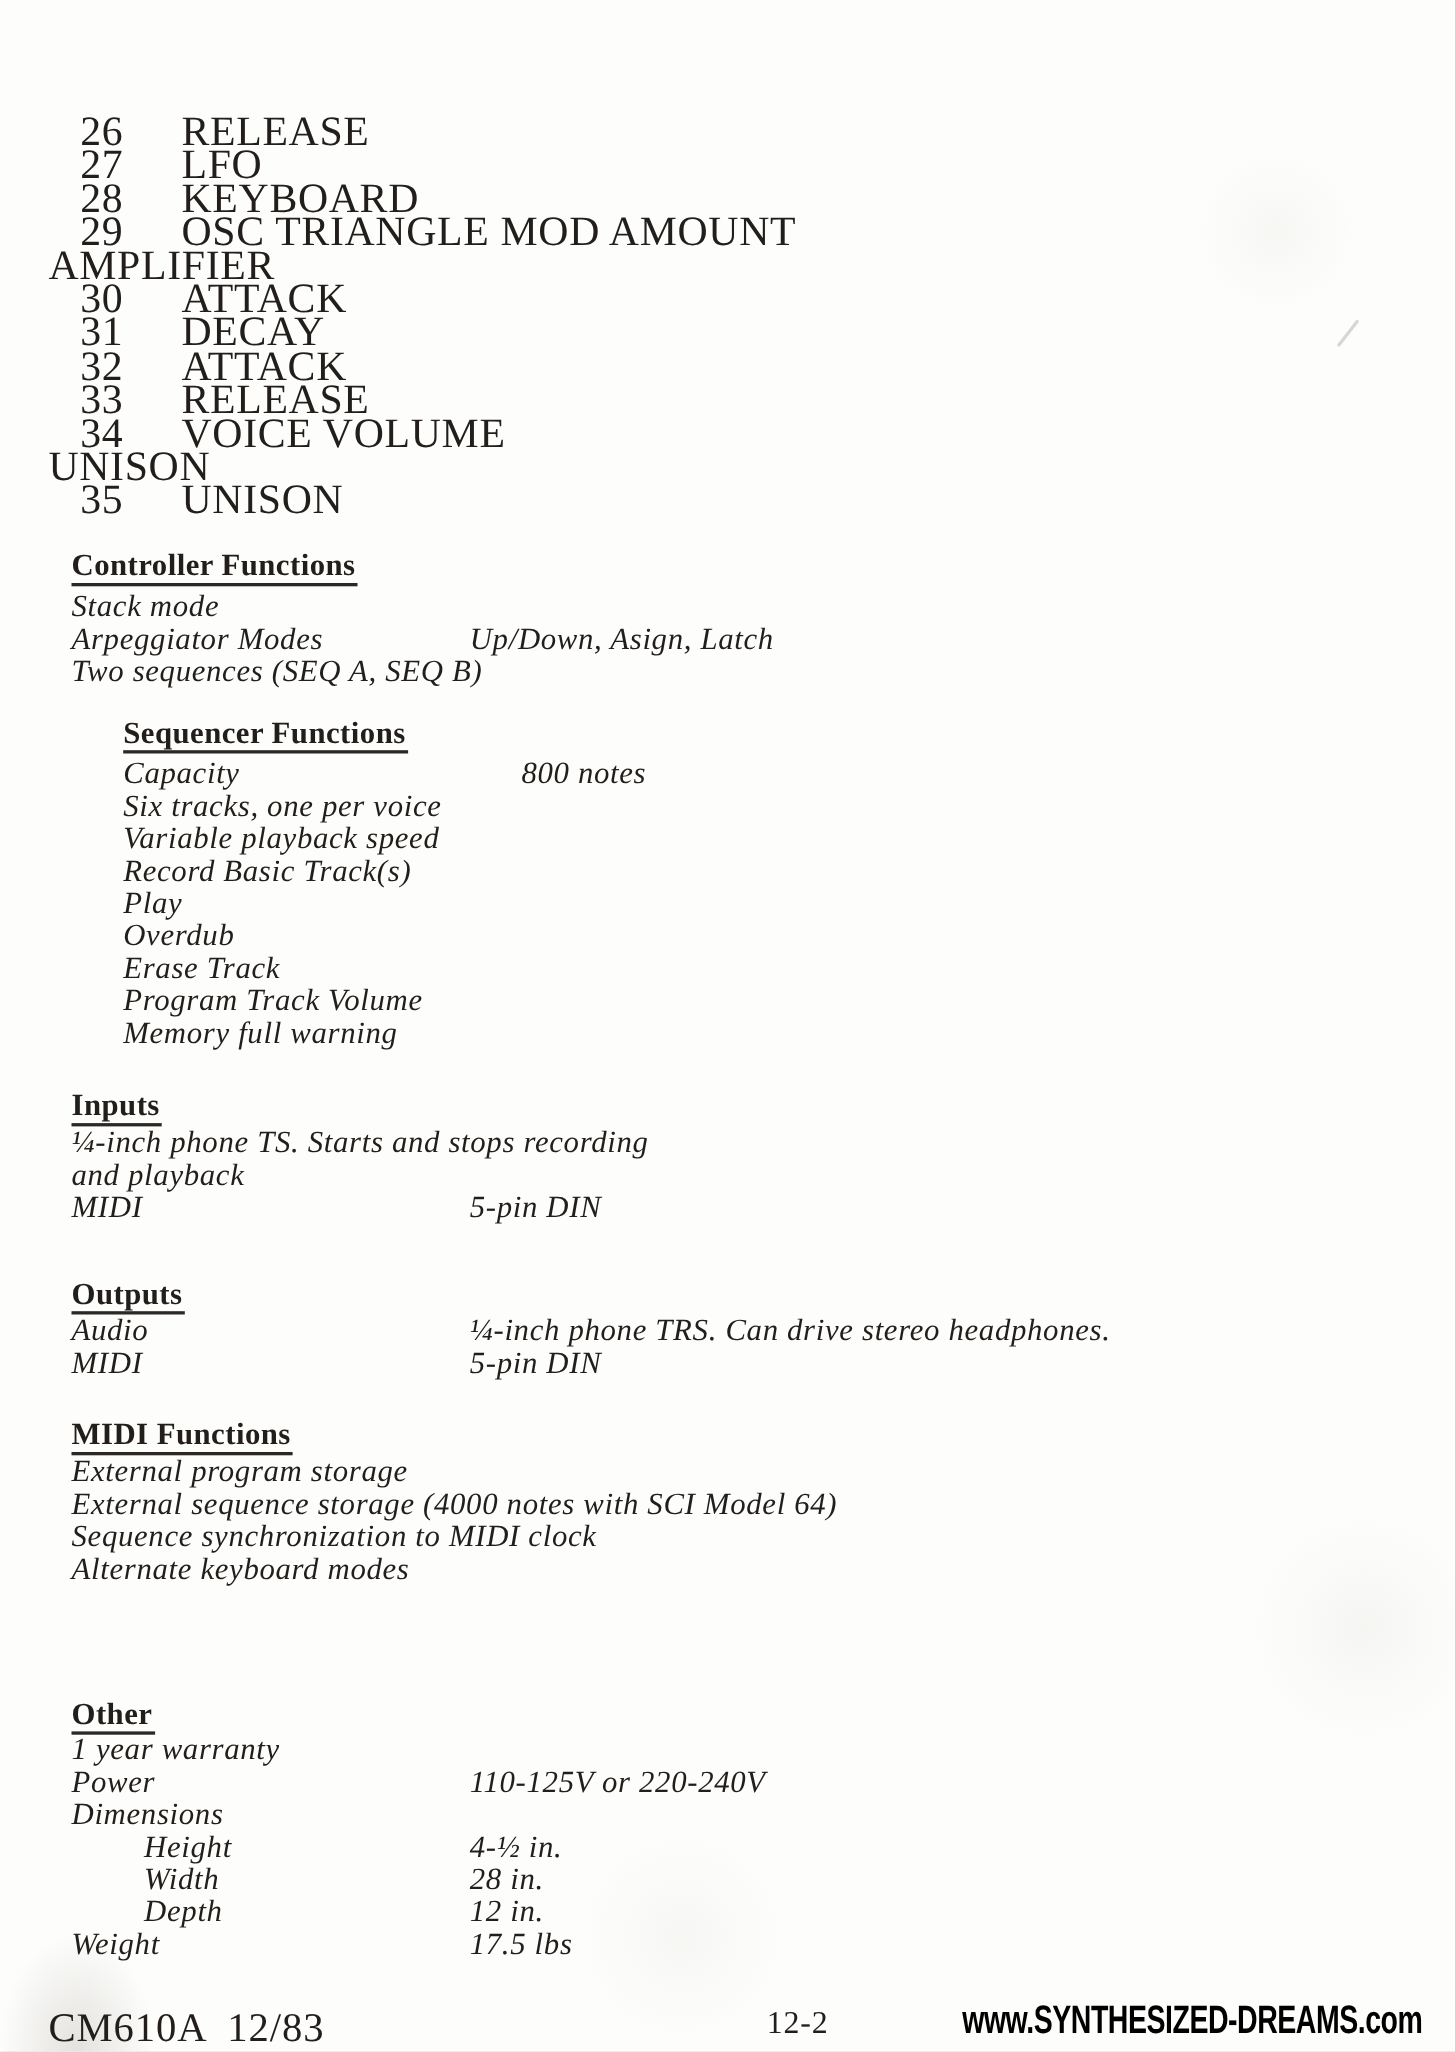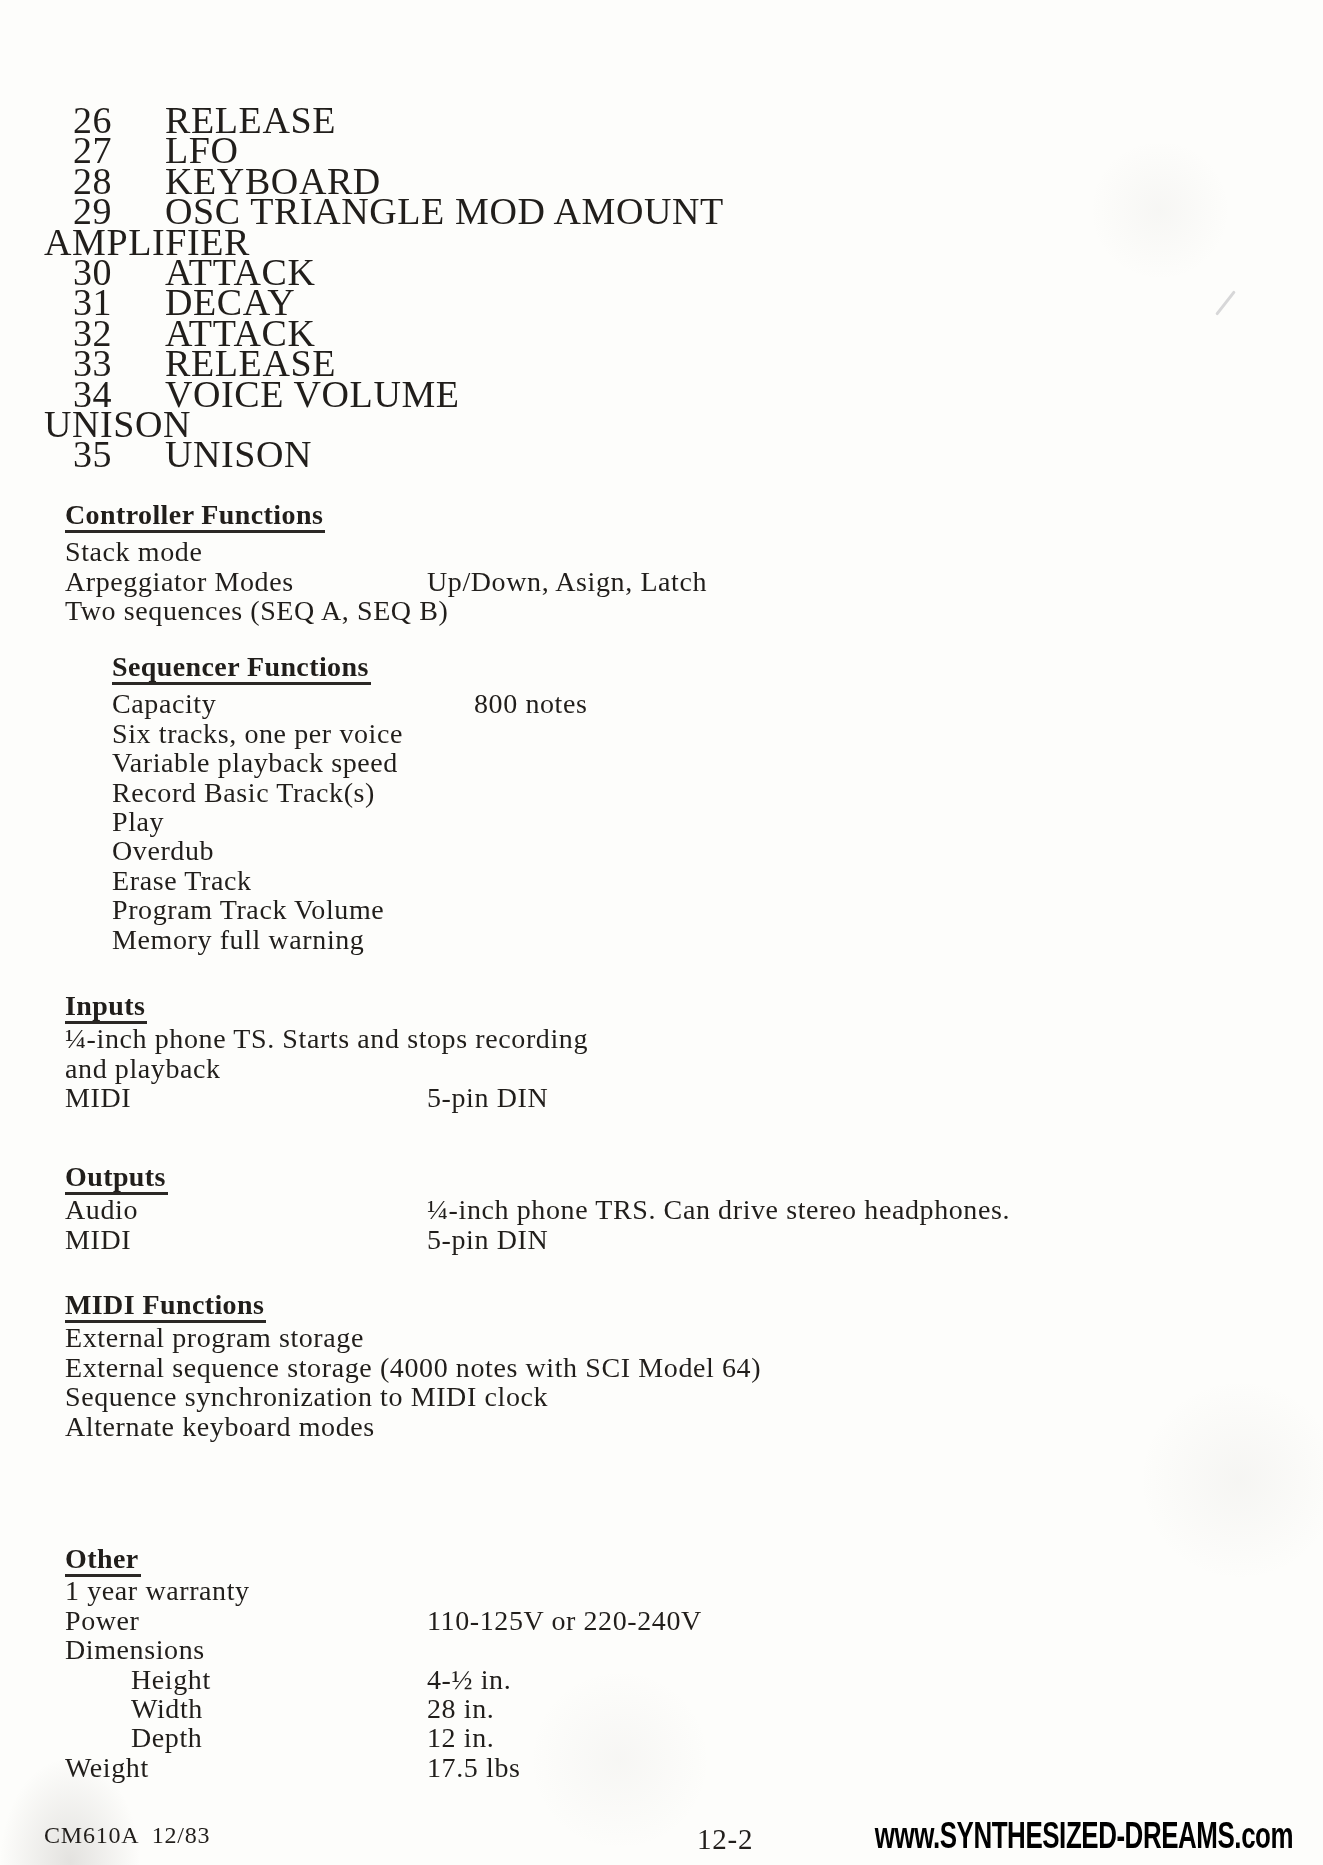--- a/index.html
+++ b/index.html
@@ -24,35 +24,35 @@
   .prow { white-space:nowrap; }
   .prow .num { display:inline-block; margin-left:29px; width:92px; }
   .prow.group { margin-left:0; }
 
   
   .section { position:absolute; left:65px; font-size:28px; line-height:29.4px; }
   .sec-h { margin:0 0 4px 0; font-size:28px; font-weight:700; line-height:29.4px; letter-spacing:0.4px; }
   .sec-h .u { display:inline-block; border-bottom:3px solid #2b2825; padding:0 2px 1px 0; }
   .sec-inputs .sec-h, .sec-outputs .sec-h, .sec-midi .sec-h { margin-bottom:0; }
   .sec-other .sec-h { margin-bottom:-1px; }
-  .row { display:flex; align-items:flex-start; white-space:nowrap; }
+  .row { display:flex; align-items:flex-start; white-space:nowrap;font-style:italic; }
   .row .lbl { flex:0 0 362px; white-space:nowrap; }
   .row.indent .lbl { padding-left:66px; flex-basis:296px; }
   .row .val { white-space:pre-line; }
   .row.plain { display:block; }
 
   .sec-controller { top:500px; }
   .sec-sequencer  { top:652px;margin-left:47px; }
   .sec-inputs     { top:991px; }
   .sec-outputs    { top:1162px; }
   .sec-midi       { top:1290px; }
   .sec-other      { top:1544px; }
 
   
-  .footer-left   { position:absolute; left:44px;  top:1822px; font-size:24px; white-space:pre; letter-spacing:0.8px; }
+  .footer-left   { position:absolute; left:44px;  top:1822px; font-size:37px; white-space:pre; letter-spacing:0.8px; }
   .footer-center { position:absolute; left:697px; top:1823px; font-size:29px; letter-spacing:0.8px; }
   .watermark {
     position:absolute; right:30px; top:1817px;
     font-family:"Liberation Sans", sans-serif;
     font-weight:700; font-size:36px; line-height:38px;
     letter-spacing:-0.6px;
     transform:scaleX(0.72); transform-origin:100% 50%;
     color:#000;
   }
 

